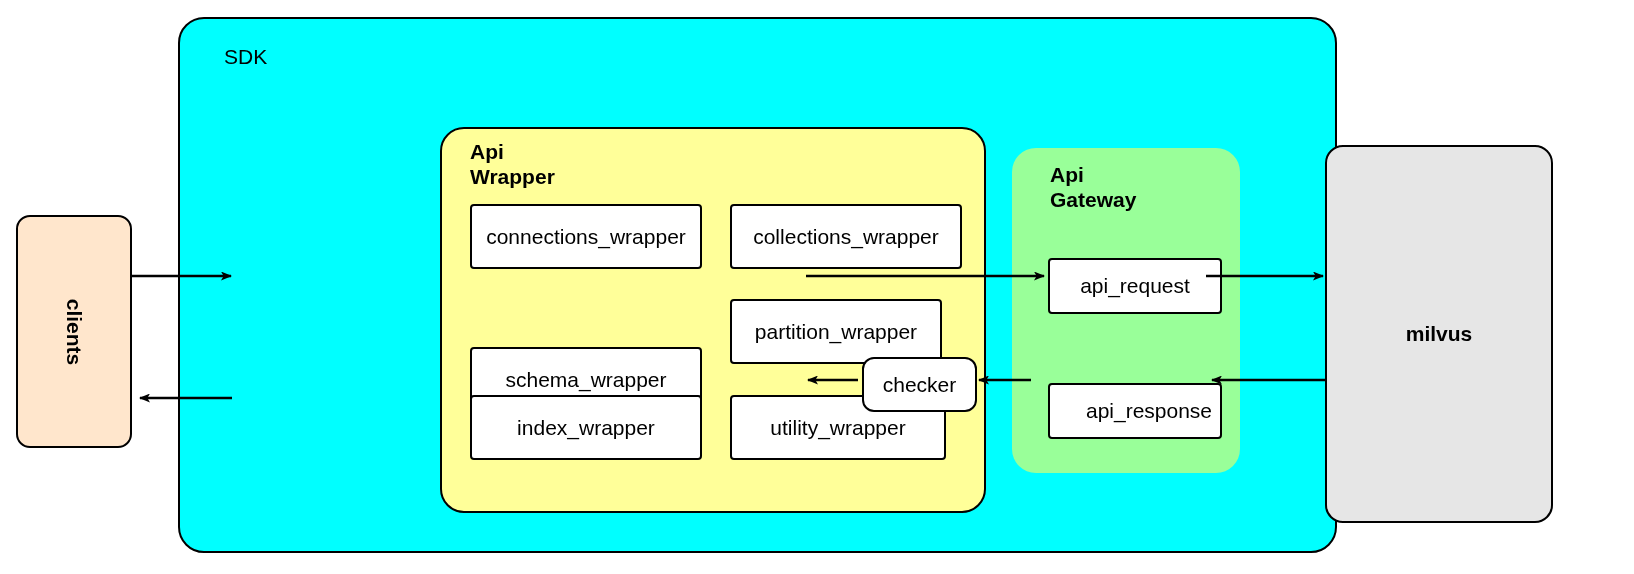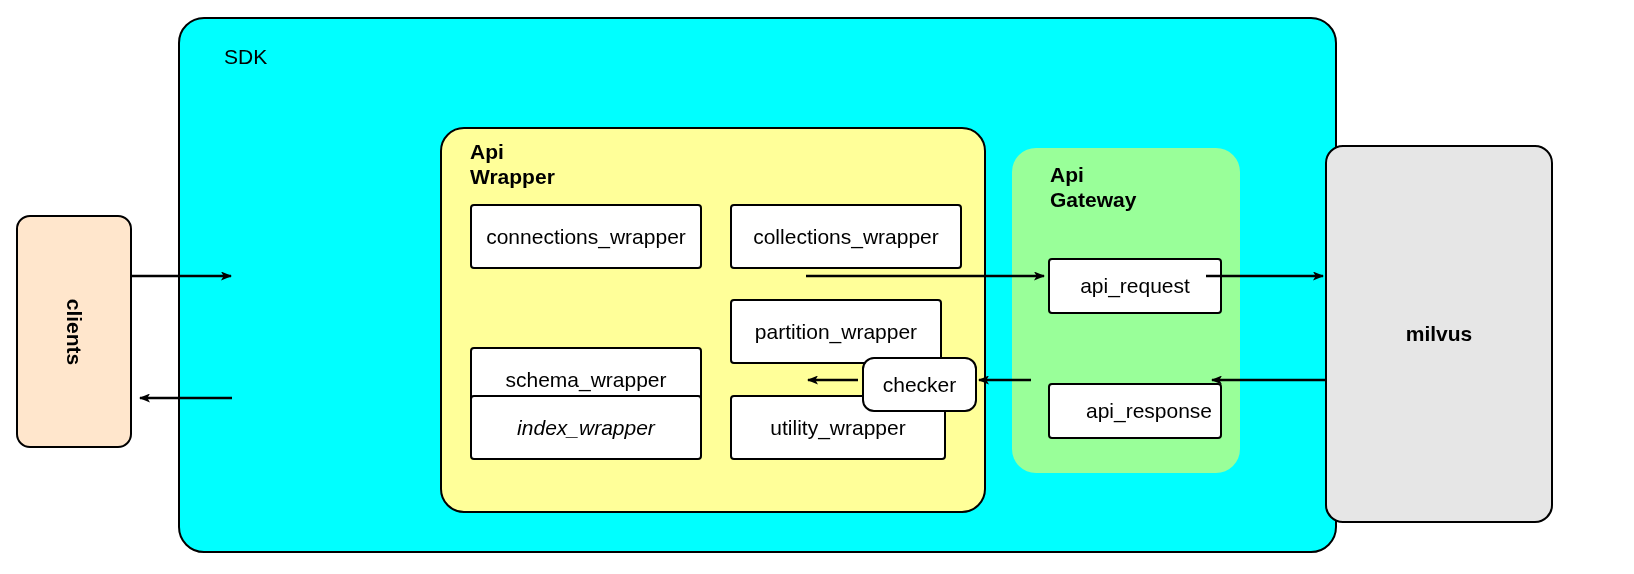--- a/index.html
+++ b/index.html
@@ -179,21 +179,21 @@
         <span>collections_wrapper</span>
       </div>
 
       <div class="box leaf" style="left:28px; top:170px; width:232px; height:65px;margin-top:48px;">
         <span>schema_wrapper</span>
       </div>
       <div class="box leaf" style="left:288px; top:170px; width:212px; height:65px;">
         <span>partition_wrapper</span>
       </div>
 
-      <div class="box leaf" style="left:28px; top:266px; width:232px; height:65px;font-style:italic;">
+      <div class="box leaf" style="left:28px; top:266px; width:232px; height:65px;">
         <span>index_wrapper</span>
       </div>
       <div class="box leaf" style="left:288px; top:266px; width:216px; height:65px;">
         <span>utility_wrapper</span>
       </div>
     </div>
 
     <div class="box checker-box" style="left:682px; top:338px;">
       <span>checker</span>
     </div>

